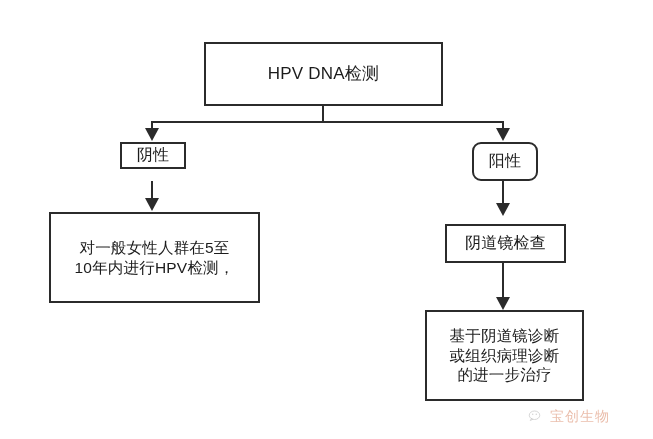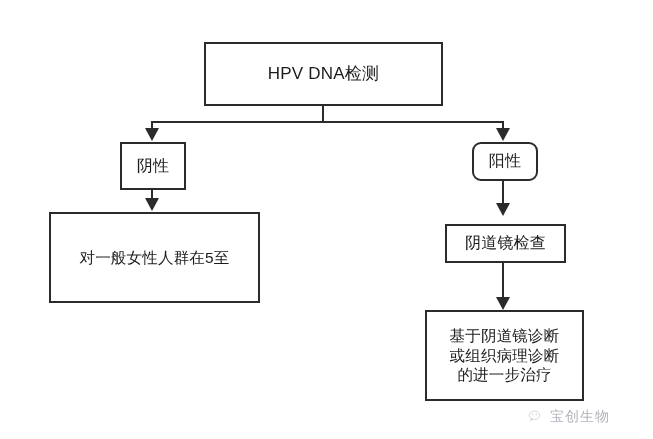--- a/index.html
+++ b/index.html
@@ -43,21 +43,21 @@
   }
 
   
   #node-root {
     left: 204px; top: 42px;
     width: 239px; height: 64px;
     font-size: 17px;
   }
   #node-negative {
     left: 120px; top: 142px;
-    width: 66px; height: 48px;
+    width: 66px; height: 27px;
     font-size: 16px;
   }
   #node-positive {
     left: 472px; top: 142px;
     width: 66px; height: 39px;
     font-size: 16px;
     border-radius: 9px;
   }
   #node-negative-action {
     left: 49px; top: 212px;
@@ -117,21 +117,21 @@
     position: absolute;
     left: 528px;
     top: 408px;
     display: flex;
     align-items: center;
     gap: 6px;
     opacity: 0.34;
   }
   #watermark .wm-text {
     font-size: 14px;
-    color: #0f172a;
+    color: #c2410c;
     letter-spacing: 1px;
     white-space: nowrap;
     font-family: Liberation Serif, serif;
   }
   #watermark .wm-icon {
     width: 16px;
     height: 16px;
     flex: 0 0 16px;
   }
 </style>
@@ -172,20 +172,21 @@
 
   <div class="node" id="node-positive">
     <div class="lines">
         <span>阳性</span>
       </div>
   </div>
 
   <div class="node" id="node-negative-action">
     <div class="lines">
         <span>对一般女性人群在5至</span>
+        <span>10年内进行HPV检测，</span>
       </div>
   </div>
 
   <div class="node" id="node-treatment">
     <div class="lines">
         <span>基于阴道镜诊断</span>
         <span>或组织病理诊断</span>
         <span>的进一步治疗</span>
       </div>
   </div>

